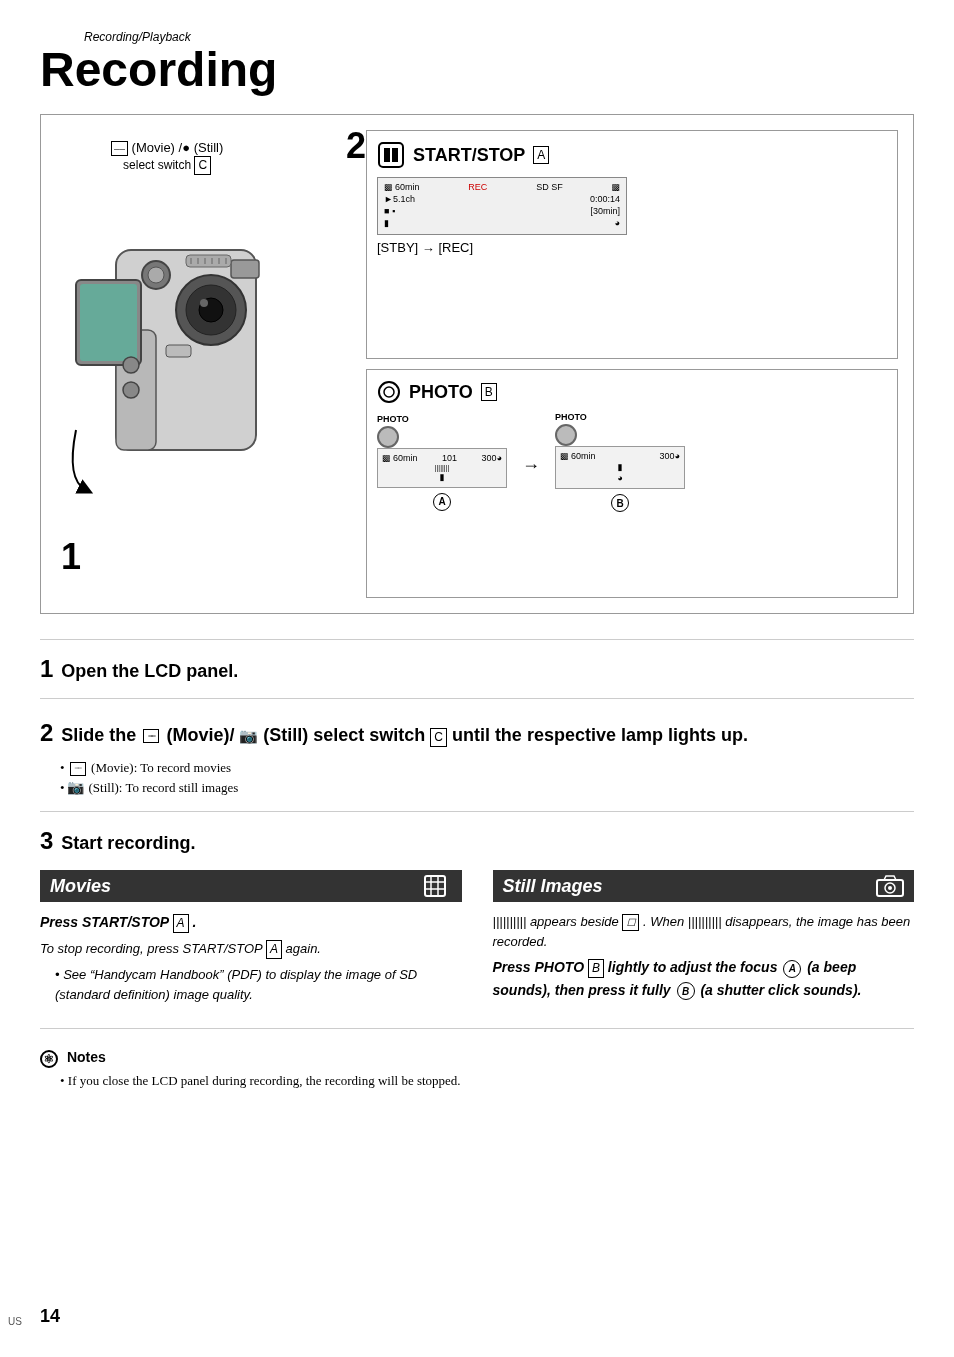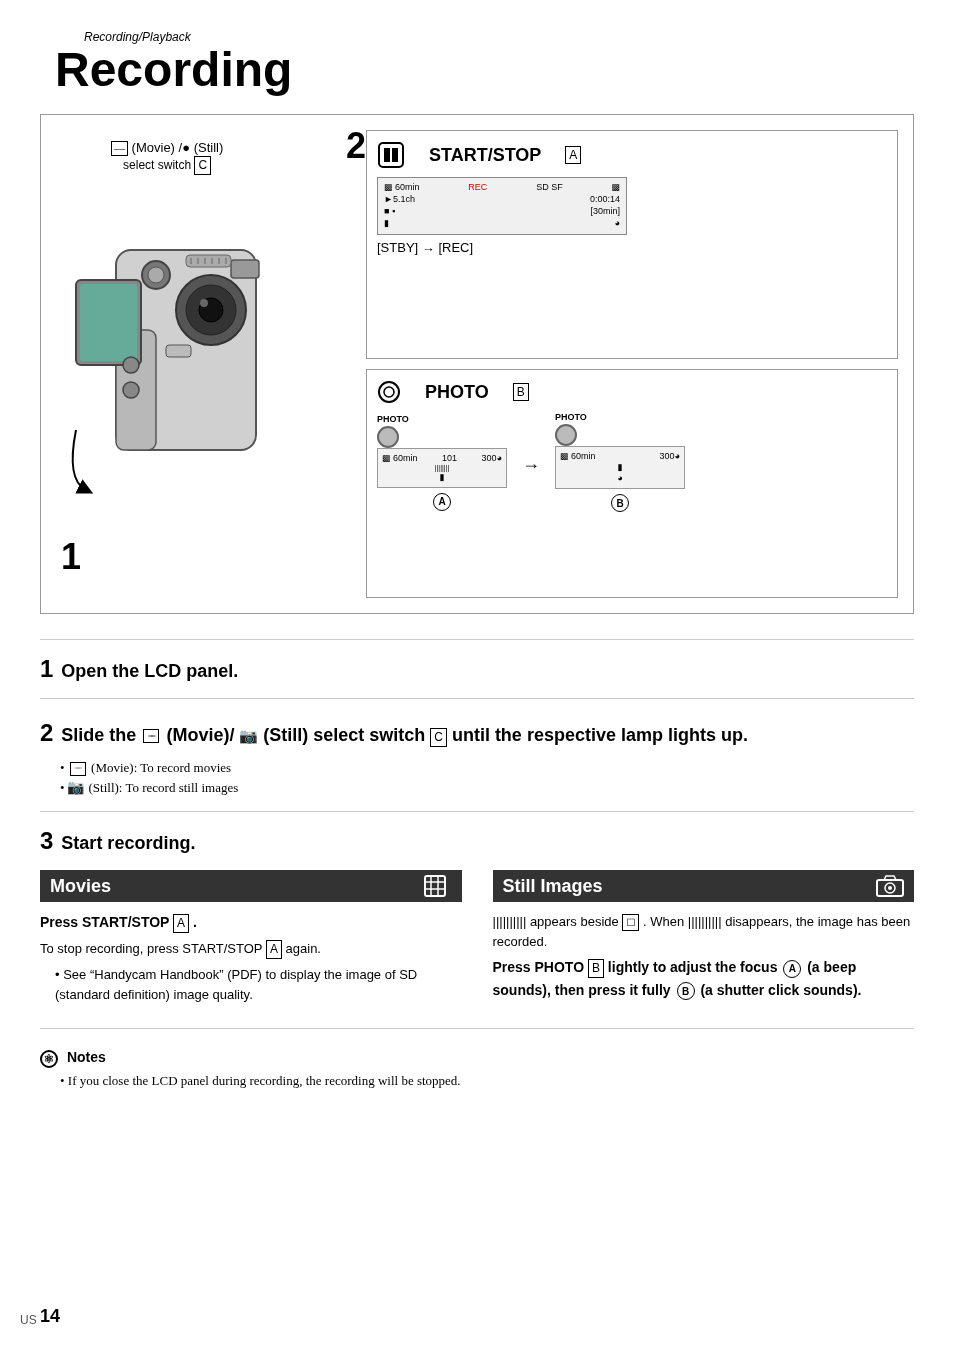--- a/index.html
+++ b/index.html
@@ -16,21 +16,20 @@
       font-style: italic;
       font-size: 12px;
       margin-bottom: 2px;
       margin-left: 44px;
     }
     .page-title {
       font-size: 48px;
       font-weight: bold;
       margin-bottom: 20px;
       line-height: 1;
-      margin-left: 15px;
     }
     .diagram-box {
       border: 1px solid #999;
       margin-bottom: 25px;
       padding: 15px;
       position: relative;
       min-height: 500px;
       display: flex;
       gap: 10px;
     }
@@ -64,21 +63,21 @@
       border: 1px solid #999;
       padding: 10px;
       position: relative;
     }
     .right-panel-top { flex: 1; }
     .right-panel-bottom { flex: 1; }
     
     .panel-label {
       display: flex;
       align-items: center;
-      gap: 24px;
+      gap: 8px;
       font-size: 18px;
       font-weight: bold;
       margin-bottom: 8px;
       text-align: right;
     }
     .boxed-letter {
       display: inline-block;
       border: 1.5px solid #000;
       padding: 0 3px;
       font-size: 12px;
@@ -138,20 +137,21 @@
       vertical-align: middle;
       margin: 0 2px;
       font-size: 8px;
       text-align: center;
     }
     
     .two-col {
       display: flex;
       gap: 31px;
       margin-top: 15px;
+      font-style: italic;
     }
     .col-left, .col-right {
       flex: 1;
     }
     .col-header {
       display: flex;
       align-items: center;
       justify-content: space-between;
       padding: 5px 10px;
       font-size: 18px;
@@ -209,22 +209,22 @@
     .page-number {
       position: fixed;
       bottom: 30px;
       left: 40px;
       font-size: 18px;
       font-weight: bold;
     }
     .page-region {
       position: fixed;
       bottom: 30px;
-      left: 20px;
-      font-size: 12px;
+      left: 8px;
+      font-size: 10px;
       color: #555;
     }
     .rec-screen-inner {
       border: 1px solid #888;
       padding: 4px 6px;
       background: #f0f0f0;
       margin-top: 4px;
       width: 250px;
     }
     .photo-both-screens {

